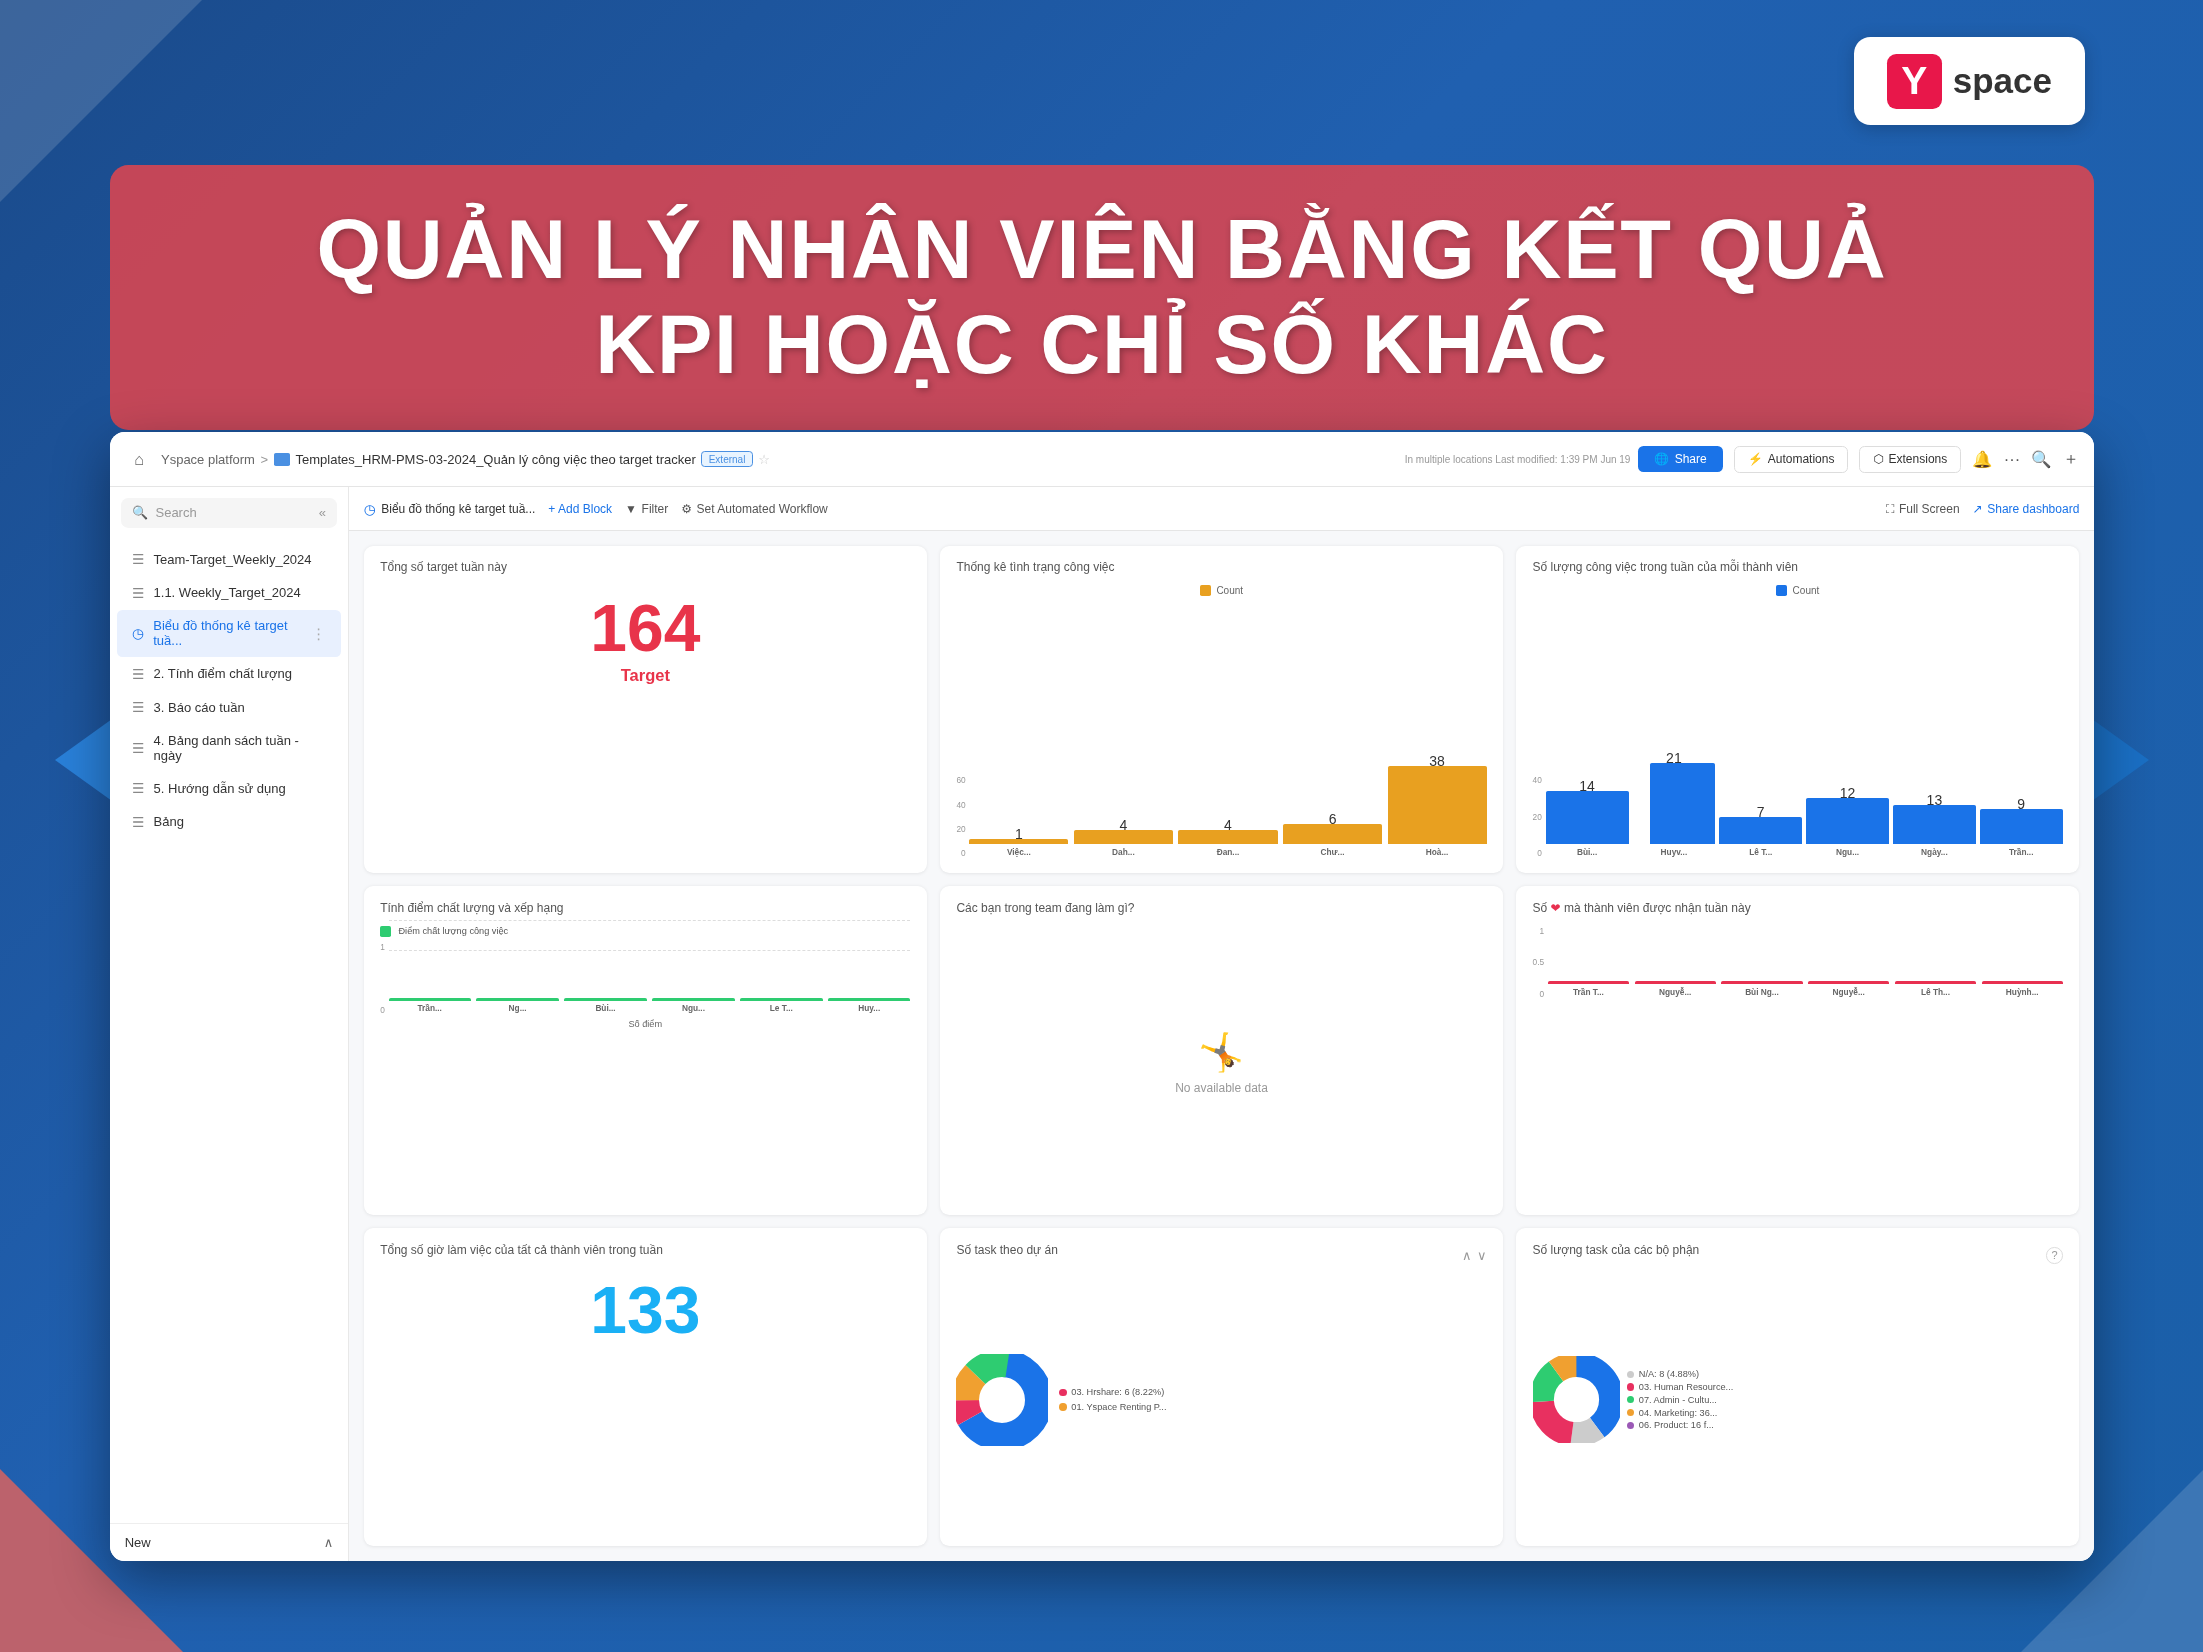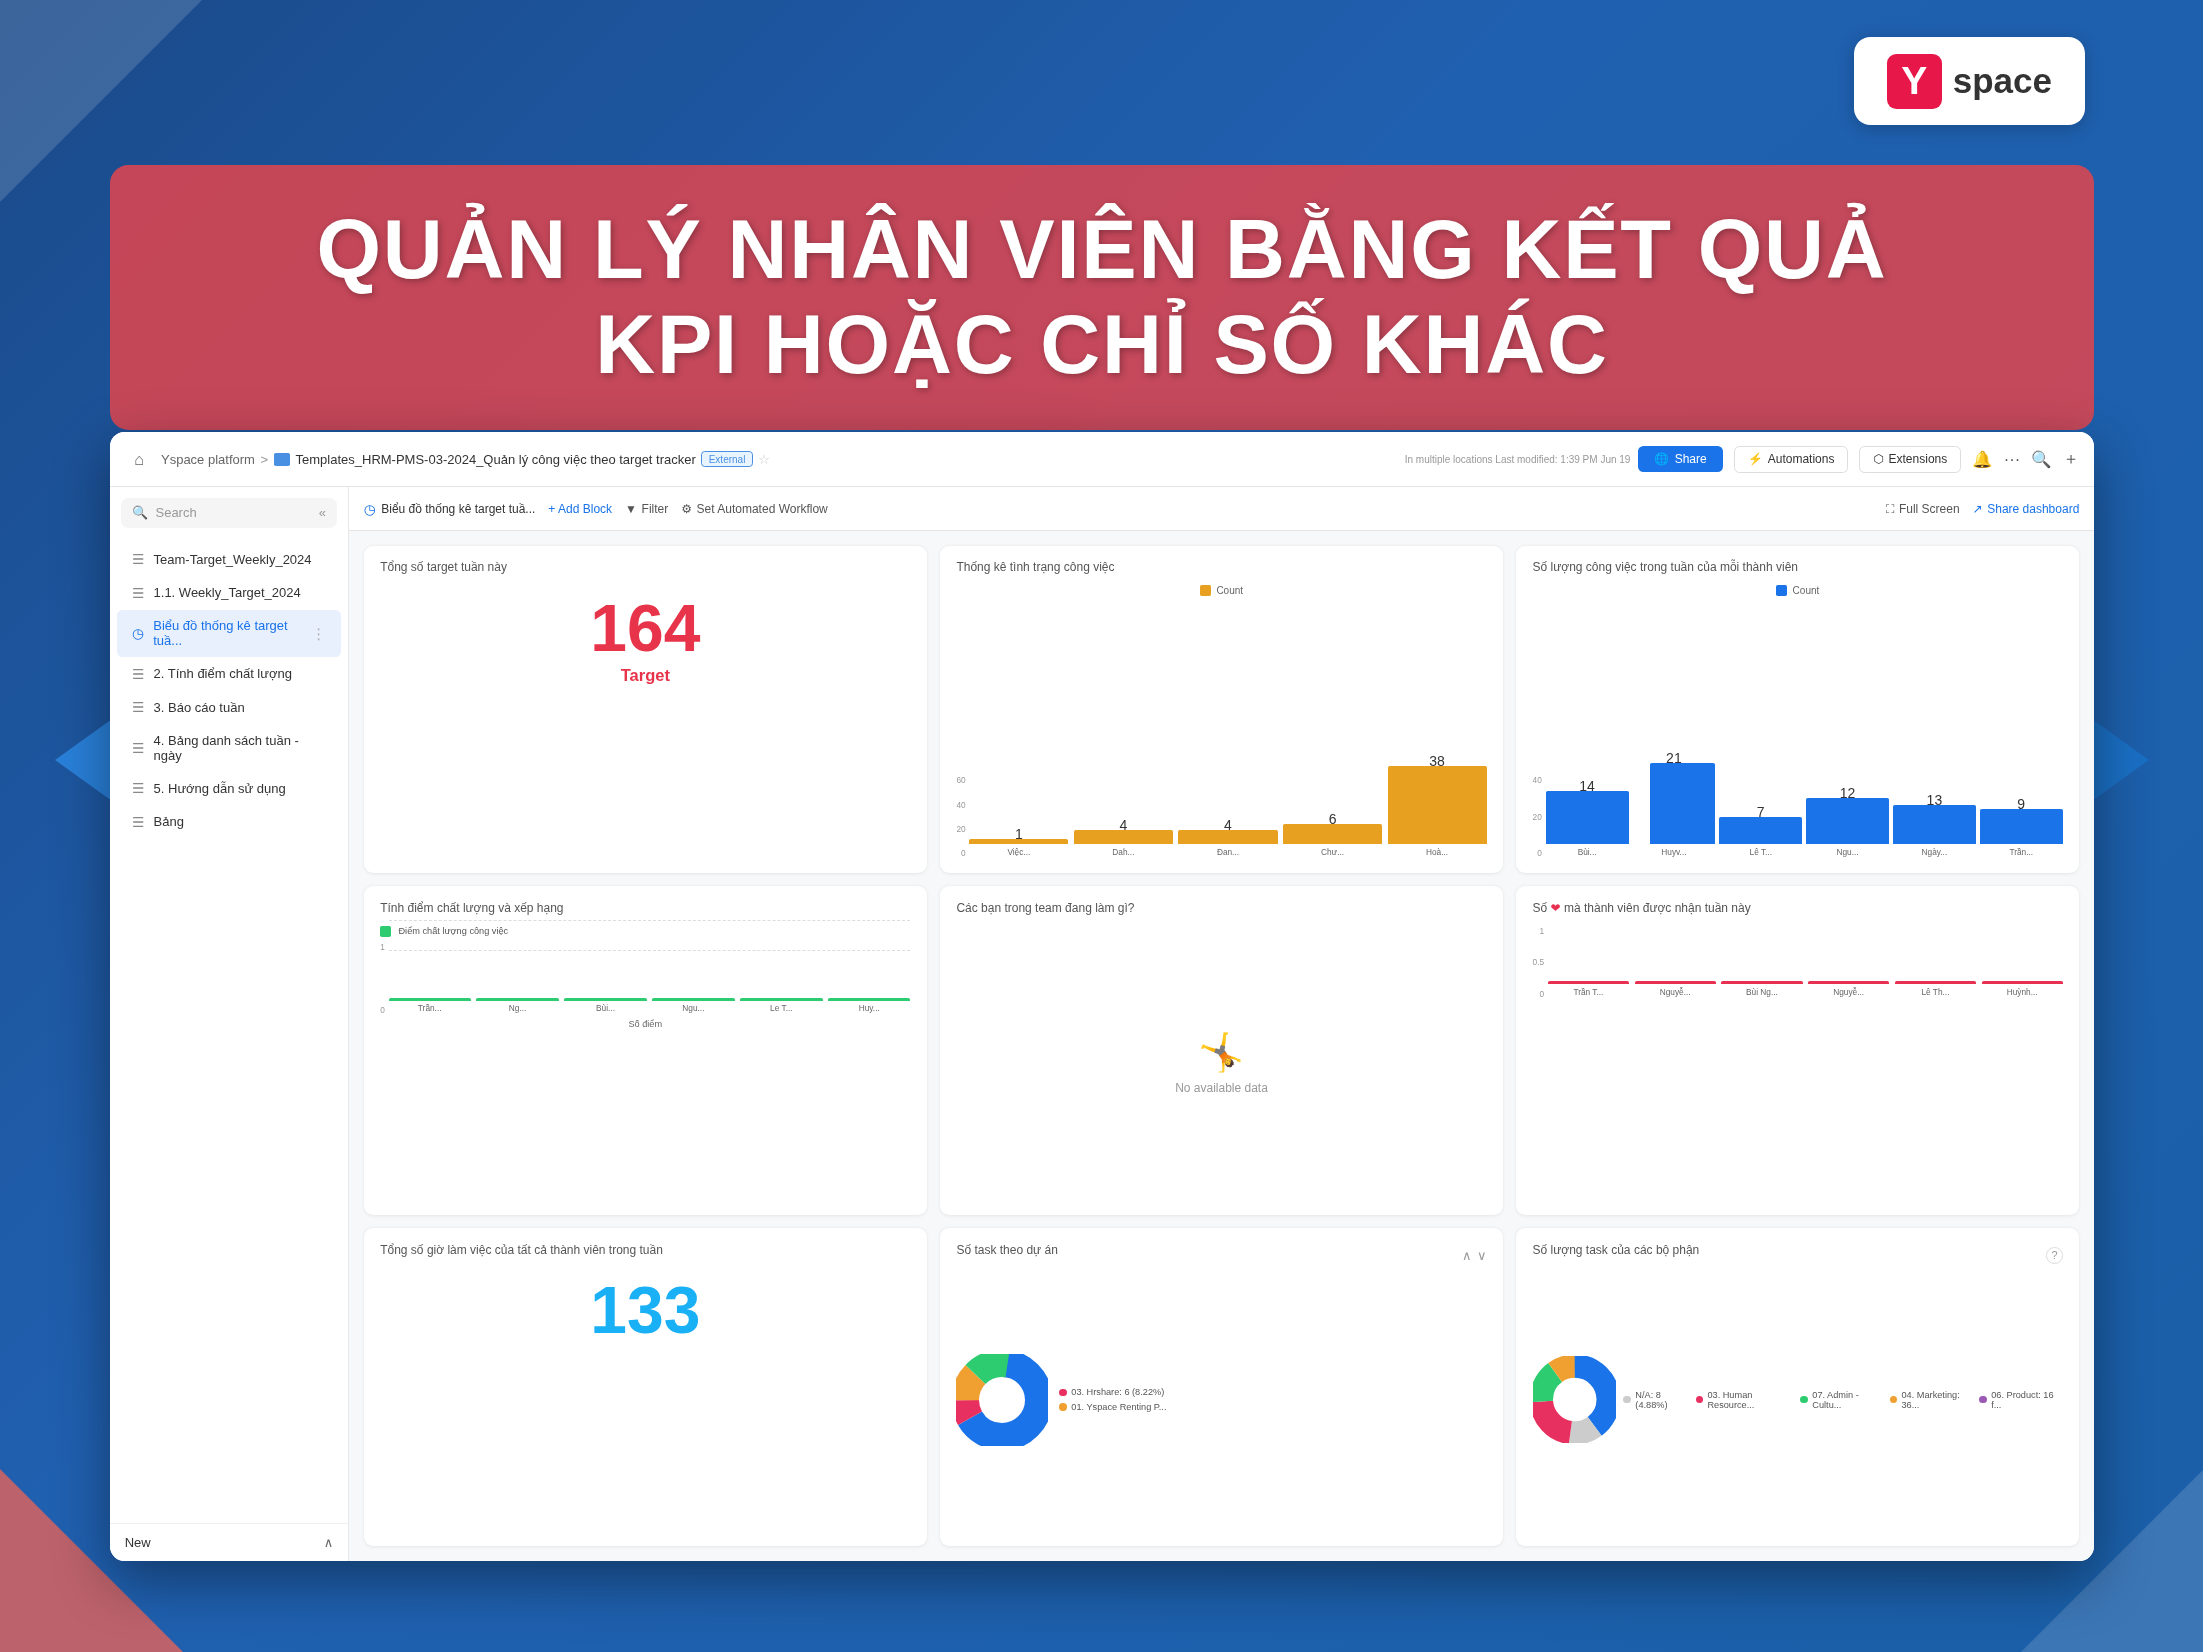--- a/index.html
+++ b/index.html
@@ -449,20 +449,21 @@
       position: relative;
     }
     .bar-label {
       font-size: 8.3px;
       color: #666;
       text-align: center;
       white-space: nowrap;
       overflow: hidden;
       text-overflow: ellipsis;
       width: 100%;
+      font-weight: bold;
     }
     .bar-value {
       font-size: 14px;
       color: #333;
       position: absolute;
       top: -13px;
       left: 50%;
       transform: translateX(-50%);
       white-space: nowrap;
     }
@@ -899,21 +900,21 @@
             <span style="font-size:11px;color:#999;border:0.9px solid #ddd;border-radius:50%;width:16.5px;height:16.5px;display:flex;align-items:center;justify-content:center;cursor:pointer;">?</span>
           </div>
           <div style="display:flex;flex:1;gap:7.3px;align-items:center;">
             <svg width="87" height="87" viewBox="0 0 100 100">
               <circle cx="50" cy="50" r="40" fill="none" stroke="#1a73e8" stroke-width="28" stroke-dasharray="100 150" stroke-dashoffset="0" transform="rotate(-90 50 50)"></circle>
               <circle cx="50" cy="50" r="40" fill="none" stroke="#ccc" stroke-width="28" stroke-dasharray="30.8 220" stroke-dashoffset="-100" transform="rotate(-90 50 50)"></circle>
               <circle cx="50" cy="50" r="40" fill="none" stroke="#e83060" stroke-width="28" stroke-dasharray="55 196" stroke-dashoffset="-130.8" transform="rotate(-90 50 50)"></circle>
               <circle cx="50" cy="50" r="40" fill="none" stroke="#2ecc71" stroke-width="28" stroke-dasharray="40 211" stroke-dashoffset="-185.8" transform="rotate(-90 50 50)"></circle>
               <circle cx="50" cy="50" r="40" fill="none" stroke="#f0a030" stroke-width="28" stroke-dasharray="25 226" stroke-dashoffset="-225.8" transform="rotate(-90 50 50)"></circle>
             </svg>
-            <div style="display:flex;flex-direction:row;gap:2.8px;">
+            <div style="display:flex;flex-direction:column;gap:2.8px;">
               <div class="pie-legend-item">
                 <div class="pie-dot" style="background:#ccc;"></div>
                 <span style="font-size:9.2px;color:#555;">N/A: 8 (4.88%)</span>
               </div>
               <div class="pie-legend-item">
                 <div class="pie-dot" style="background:#e83060;"></div>
                 <span style="font-size:9.2px;color:#555;">03. Human Resource...</span>
               </div>
               <div class="pie-legend-item">
                 <div class="pie-dot" style="background:#2ecc71;"></div>

